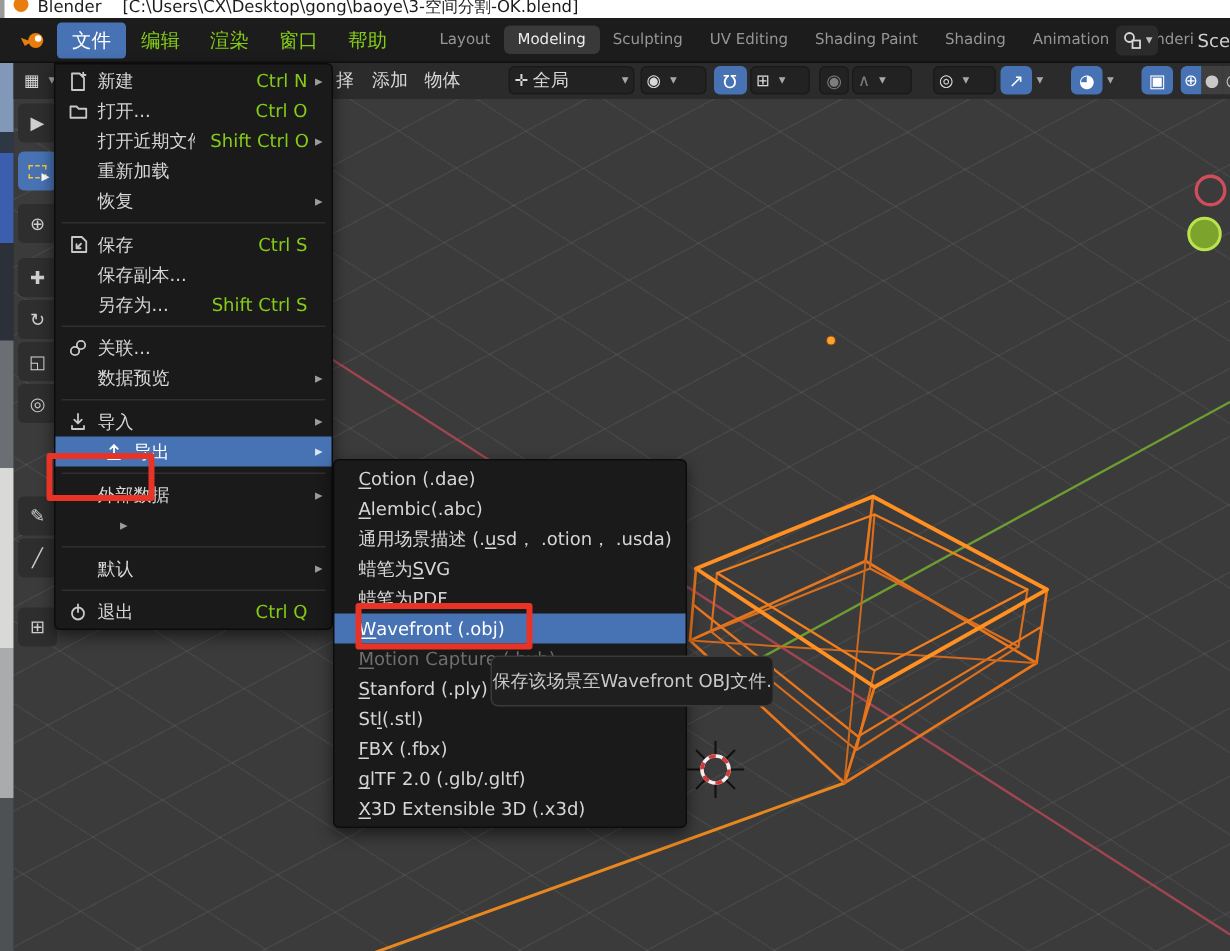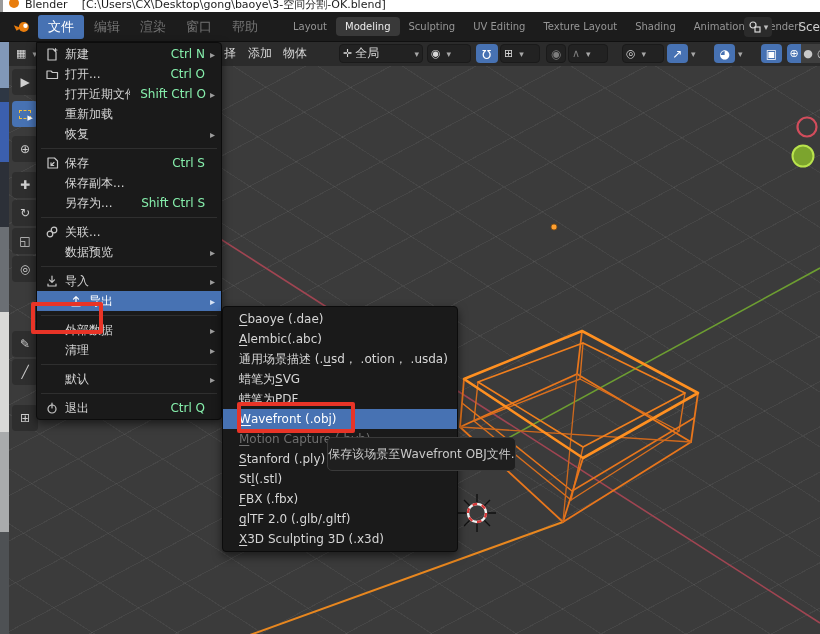--- a/index.html
+++ b/index.html
@@ -15,21 +15,21 @@
   .titlebar { position:absolute; left:0; top:0; width:820px; height:12px; background:#ffffff;
               z-index:7; overflow:hidden; display:flex; align-items:flex-start; border-left:3px solid #9a9a9a; }
   .titlebar .tlogo { width:10px; height:10px; border-radius:50%; background:#e87d0d; margin:-2px 6px 0 6px; flex:0 0 auto; }
   .titlebar .ttext { font-size:11px; color:#1c1c1c; white-space:nowrap; margin-top:-3px; }
   .titlebar .ttext .gap { display:inline-block; width:14px; }
 
   
   .topbar { position:absolute; left:0; top:12px; width:820px; height:30px; background:#1c1c1c;
             z-index:6; display:flex; align-items:center; border-bottom:1px solid #101010; }
   .blogo { width:20px; height:16px; margin:0 6px 0 12px; flex:0 0 auto; }
-  .mmenu { font-size:13px; color:#737373; padding:3px 10px; border-radius:3px; white-space:nowrap; }
+  .mmenu { font-size:13px; color:#84cc16; padding:3px 10px; border-radius:3px; white-space:nowrap; }
   .mmenu.active { background:#4772b3; color:#ffffff; }
   .tabs { display:flex; margin-left:16px; align-items:center; }
   .tab { font-size:10px; color:#969696; padding:4px 9px; white-space:nowrap; }
   .tab.active { background:#393939; color:#ececec; border-radius:4px; }
   .scenebox { position:absolute; right:0; top:3px; height:24px; display:flex; align-items:center; z-index:6; }
   .scenepill { background:#2b2b2b; border-radius:4px; height:20px; display:flex; align-items:center; padding:0 4px; }
   .scenepill .dd { color:#bdbdbd; font-size:9px; margin-left:2px; }
   .scenelabel { color:#d0d0d0; font-size:12px; margin-left:26px; }
 
   
@@ -62,21 +62,21 @@
   .selbox span { position:absolute; right:-3px; bottom:-4px; color:#fff; font-size:7px; }
 
   
   .panel { position:absolute; background:#1a1a1a; border:1px solid #0c0c0c; border-radius:4px;
            box-shadow:0 4px 10px rgba(0,0,0,0.55); z-index:10; padding:1px 0; }
   .filemenu { left:36px; top:42px; width:186px; border-top-left-radius:0; }
   .submenu  { left:222px; top:306px; width:236px; z-index:11; padding:2px 0; }
   .mi { height:20px; display:flex; align-items:center; padding:0 6px 0 8px; font-size:12px; color:#d6d6d6; white-space:nowrap; }
   .mi .ic { width:20px; flex:0 0 auto; display:flex; align-items:center; }
   .mi .lbl { flex:1 1 auto; overflow:hidden; }
-  .mi .sc { color:#86efac; margin-left:10px; }
+  .mi .sc { color:#84cc16; margin-left:10px; }
   .mi .arr { width:10px; text-align:right; color:#9d9d9d; font-size:10px; }
   .mi.hl { background:#4772b3; color:#ffffff;padding-left:32px; }
   .mi.hl .sc, .mi.hl .arr { color:#d9e4f5; }
   .msep { height:1px; background:#2f2f2f; margin:4px 4px; }
   .smi { height:20px; display:flex; align-items:center; padding:0 10px 0 16px; font-size:12px; color:#d6d6d6; white-space:nowrap; }
   .smi.hl { background:#4772b3; color:#ffffff; }
   .smi.dim { color:#6f6f6f; }
   .smi .u { text-decoration:underline; text-underline-offset:2px; }
 
   
@@ -125,21 +125,21 @@
     <div class="mmenu active">文件</div>
     <div class="mmenu">编辑</div>
     <div class="mmenu">渲染</div>
     <div class="mmenu">窗口</div>
     <div class="mmenu">帮助</div>
     <div class="tabs">
       <div class="tab">Layout</div>
       <div class="tab active">Modeling</div>
       <div class="tab">Sculpting</div>
       <div class="tab">UV Editing</div>
-      <div class="tab">Texture Layout</div>
+      <div class="tab">Shading Paint</div>
       <div class="tab">Shading</div>
       <div class="tab">Animation</div>
       <div class="tab">Renderi</div>
     </div>
     <div class="scenebox">
       <div class="scenepill">
         <svg width="14" height="14" viewBox="0 0 14 14">
           <circle cx="5" cy="5" r="3" fill="none" stroke="#d8d8d8" stroke-width="1.2"></circle>
           <rect x="7" y="7" width="5" height="5" fill="none" stroke="#d8d8d8" stroke-width="1.2"></rect>
         </svg>
@@ -386,21 +386,20 @@
     </div>
     <div class="msep"></div>
     <div class="mi">
       <span class="ic"></span>
       <span class="lbl">外部数据</span>
       <span class="sc"></span>
       <span class="arr">▸</span>
     </div>
     <div class="mi">
       <span class="ic"></span>
-      <span class="lbl">清理</span>
       <span class="sc"></span>
       <span class="arr">▸</span>
     </div>
     <div class="msep"></div>
     <div class="mi">
       <span class="ic"></span>
       <span class="lbl">默认</span>
       <span class="sc"></span>
       <span class="arr">▸</span>
     </div>
@@ -415,21 +414,21 @@
       <span class="lbl">退出</span>
       <span class="sc">Ctrl Q</span>
       <span class="arr"></span>
     </div>
   </div>
 
   <div class="panel submenu">
     <div class="smi">
         <span></span>
         <span class="u">C</span>
-        <span>baoye (.dae)</span>
+        <span>otion (.dae)</span>
       </div>
     <div class="smi">
         <span></span>
         <span class="u">A</span>
         <span>lembic(.abc)</span>
       </div>
     <div class="smi">
         <span>通用场景描述 (.</span>
         <span class="u">u</span>
         <span>sd，  .otion，  .usda)</span>
@@ -470,21 +469,21 @@
         <span>BX (.fbx)</span>
       </div>
     <div class="smi">
         <span></span>
         <span class="u">g</span>
         <span>lTF 2.0 (.glb/.gltf)</span>
       </div>
     <div class="smi">
         <span></span>
         <span class="u">X</span>
-        <span>3D Sculpting 3D (.x3d)</span>
+        <span>3D Extensible 3D (.x3d)</span>
       </div>
   </div>
 
   <div class="tooltip">
     <span>保存该场景至Wavefront OBJ文件.</span>
   </div>
 
   <div class="redrect r1"></div>
   <div class="redrect r2"></div>
 

